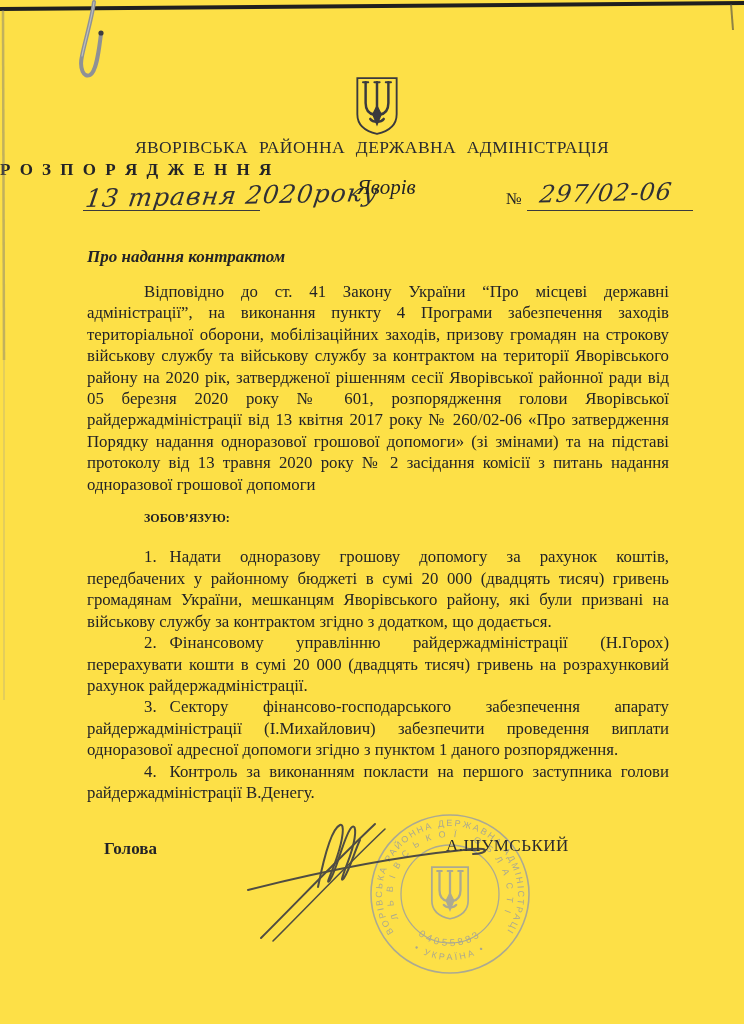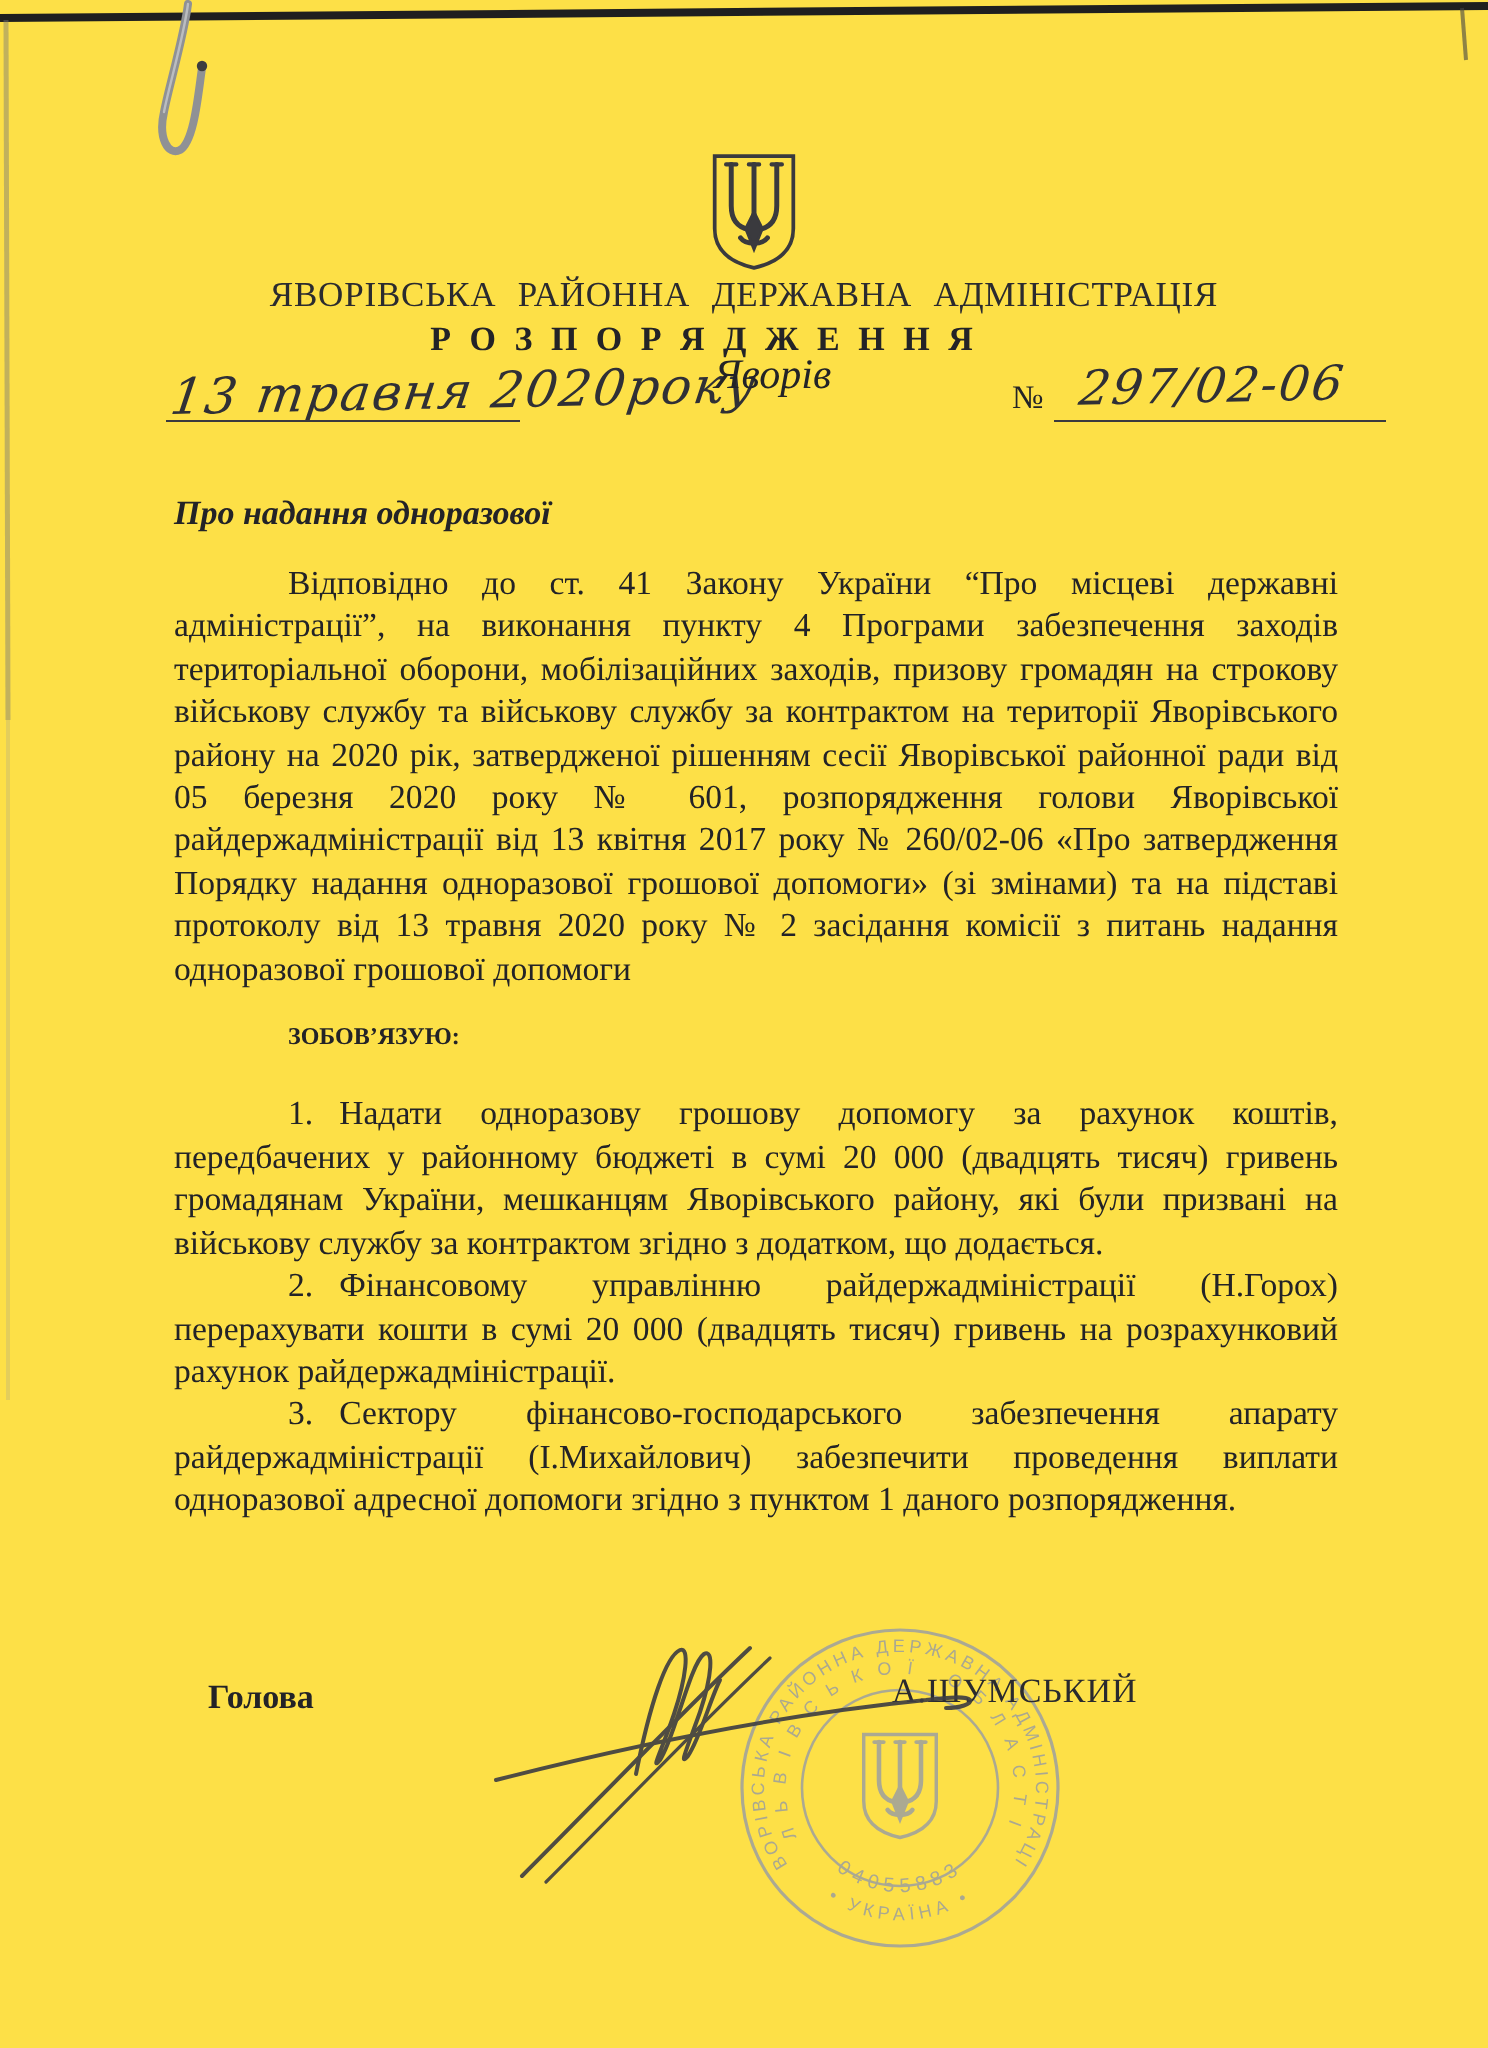--- a/index.html
+++ b/index.html
@@ -10,21 +10,21 @@
   }
   svg{display:block;}
 
   
   .emblem{position:absolute;left:354px;top:76px;width:46px;height:60px;color:#3a3a3e;}
   .admin-title{
     position:absolute;left:0;top:137px;width:744px;text-align:center;
     font-size:17.5px;letter-spacing:.4px;word-spacing:6px;color:#2b2b2f;
   }
   .doc-type{
-    position:absolute;left:0;top:160px;width:704px;text-align:center;
+    position:absolute;left:0;top:160px;width:704px;
     font-weight:bold;font-size:17px;letter-spacing:2.5px;color:#232327;
   }
 
   
   .hw{
     font-family:"DejaVu Serif", serif;font-style:italic;color:#303036;
     display:inline-block;transform:skewX(-9deg) rotate(-1.2deg);
     letter-spacing:1px;white-space:nowrap;
   }
   .hw-date{position:absolute;left:86px;top:181px;font-size:25px;}
@@ -97,28 +97,29 @@
 
   <span class="hw hw-date">13 травня 2020року</span>
   <span class="rule rule-date"></span>
   <span class="city">Яворів</span>
   <span class="no-label">№</span>
   <span class="hw hw-number">297/02-06</span>
   <span class="rule rule-number"></span>
 
   <div class="doc-body">
     <p class="subject">
-      <span style="display:block">Про надання одноразової</span>
+      <span style="display:block">Про надання контрактом</span>
     </p>
     <p class="preamble">Відповідно до ст. 41 Закону України “Про місцеві державні адміністрації”, на виконання пункту 4 Програми забезпечення заходів територіальної оборони, мобілізаційних заходів, призову громадян на строкову військову службу та військову службу за контрактом на території Яворівського району на 2020 рік, затвердженої рішенням сесії Яворівської районної ради від 05 березня 2020 року № 601, розпорядження голови Яворівської райдержадміністрації від 13 квітня 2017 року № 260/02-06 «Про затвердження Порядку надання одноразової грошової допомоги» (зі змінами) та на підставі протоколу від 13 травня 2020 року № 2 засідання комісії з питань надання одноразової грошової допомоги</p>
     <p class="order-heading">ЗОБОВ’ЯЗУЮ:</p>
     <div class="items">
       <p class="item"><span class="num">1.</span><span>Надати одноразову грошову допомогу за рахунок коштів, передбачених у районному бюджеті в сумі 20 000 (двадцять тисяч) гривень громадянам України, мешканцям Яворівського району, які були призвані на військову службу за контрактом згідно з додатком, що додається.</span></p>
       <p class="item"><span class="num">2.</span><span>Фінансовому управлінню райдержадміністрації (Н.Горох) перерахувати кошти в сумі 20 000 (двадцять тисяч) гривень на розрахунковий рахунок райдержадміністрації.</span></p>
       <p class="item"><span class="num">3.</span><span>Сектору фінансово-господарського забезпечення апарату райдержадміністрації (І.Михайлович) забезпечити проведення виплати одноразової адресної допомоги згідно з пунктом 1 даного розпорядження.</span></p>
+      <p class="item"><span class="num">4.</span><span>Контроль за виконанням покласти на першого заступника голови райдержадміністрації В.Денегу.</span></p>
     </div>
   </div>
 
   <div class="sig-position">Голова</div>
   <div class="sig-name">А.ШУМСЬКИЙ</div>
 
   <svg class="stamp-svg" viewBox="0 0 190 190" opacity="0.82">
     <defs>
       <path id="ringPath" d="M39.3,134 A68,68 0 1 1 150.7,134" fill="none"></path>
       <path id="regionPath" d="M48.3,127.7 A57,57 0 1 1 141.7,127.7" fill="none"></path>

